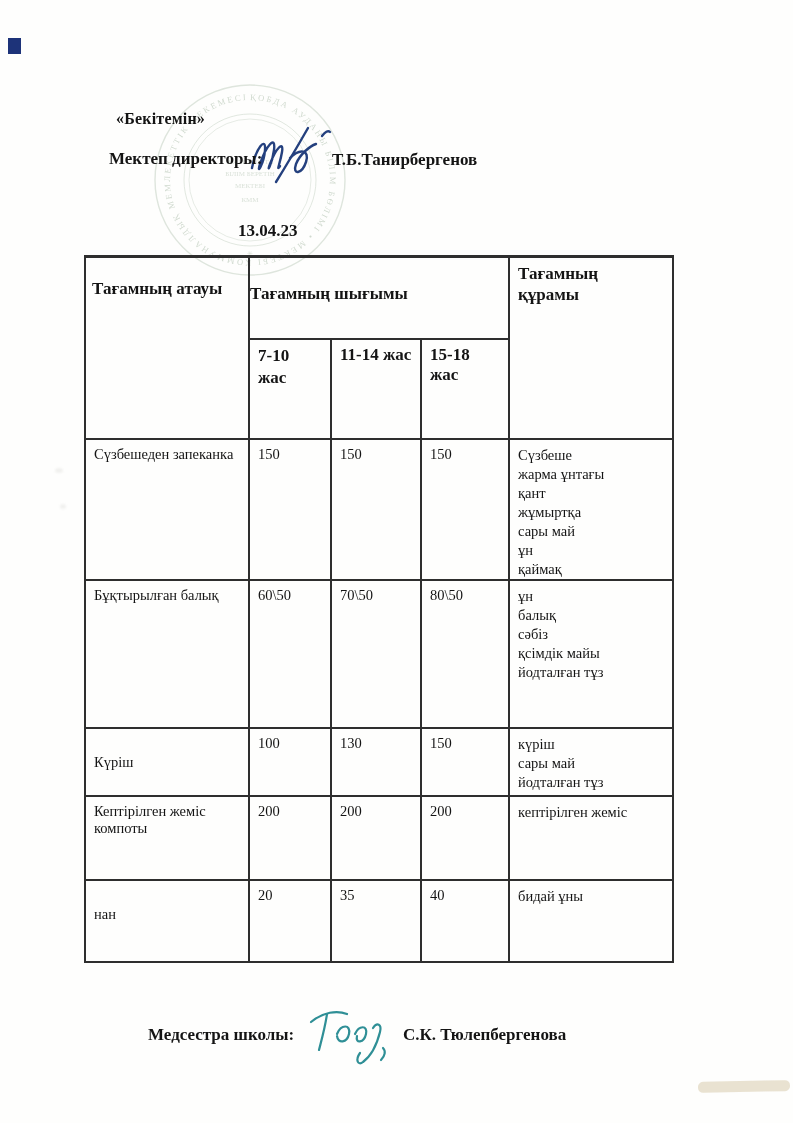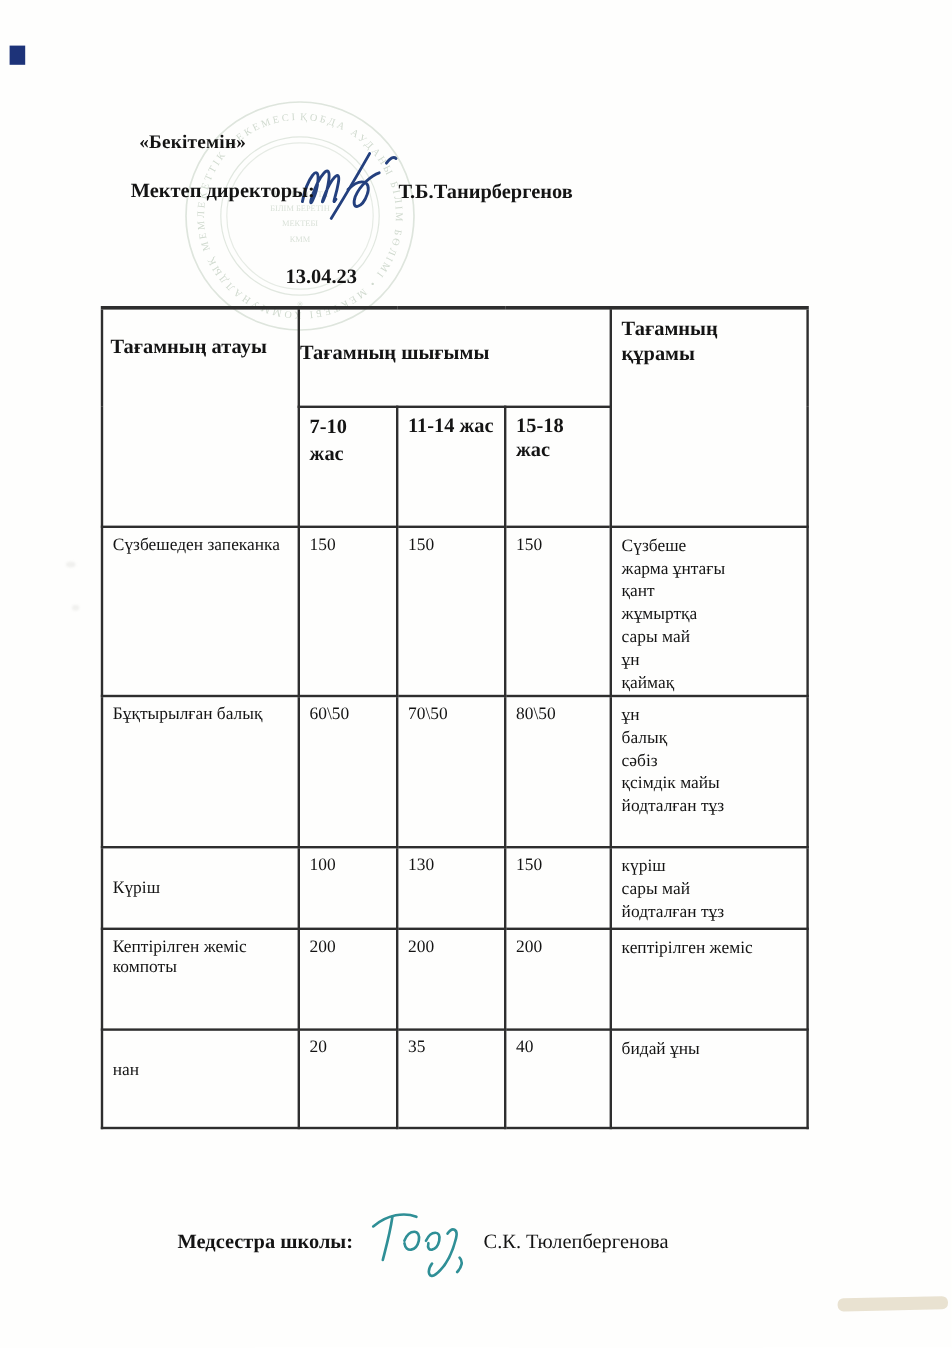--- a/index.html
+++ b/index.html
@@ -54,36 +54,36 @@
   table.menu td { vertical-align:top; padding:6px 6px 0 8px; }
   th.c-name  { padding:21px 6px 0 6px; }
   th.c-group { text-align:center; padding-top:26px; }
   th.c-comp  { padding:5px 8px 0 8px; }
   th.c-comp .wrapbox { width:100px; line-height:1.25; }
   th.c-age   { padding:5px 6px 0 8px;margin-left:31px; }
   th.c-age .wrapbox-sm { width:48px; line-height:1.3; }
   tr.hrow1 { height:82px; }
   tr.hrow2 { height:100px; }
   tr.r0 { height:126px; }
-  tr.r1 { height:126px; }
+  tr.r1 { height:148px; }
   tr.r2 { height:68px; }
   tr.r3 { height:84px; }
   tr.r4 { height:82px; }
   td.namecell { padding-left:6px; }
   td.namecell .mid-offset { margin-top:19px; }
   td.ingcell div { line-height:19px; }
 
   
   .nurse-label {
     position:absolute; left:148px; top:1025px;
     font-weight:bold; font-size:17px; z-index:3;text-align:center;
   }
   .nurse-name {
     position:absolute; left:403px; top:1025px;
-    font-weight:normal; font-size:17px; z-index:3;
+    font-weight:bold; font-size:17px; z-index:3;
   }
 
   
   .corner-mark {
     position:absolute; left:8px; top:38px; width:13px; height:16px;
     background:#1d3379; z-index:4;
   }
   .scan-streak {
     position:absolute; left:698px; top:1081px; width:92px; height:11px;
     background:#e3dbc6; opacity:.8; border-radius:5px;

